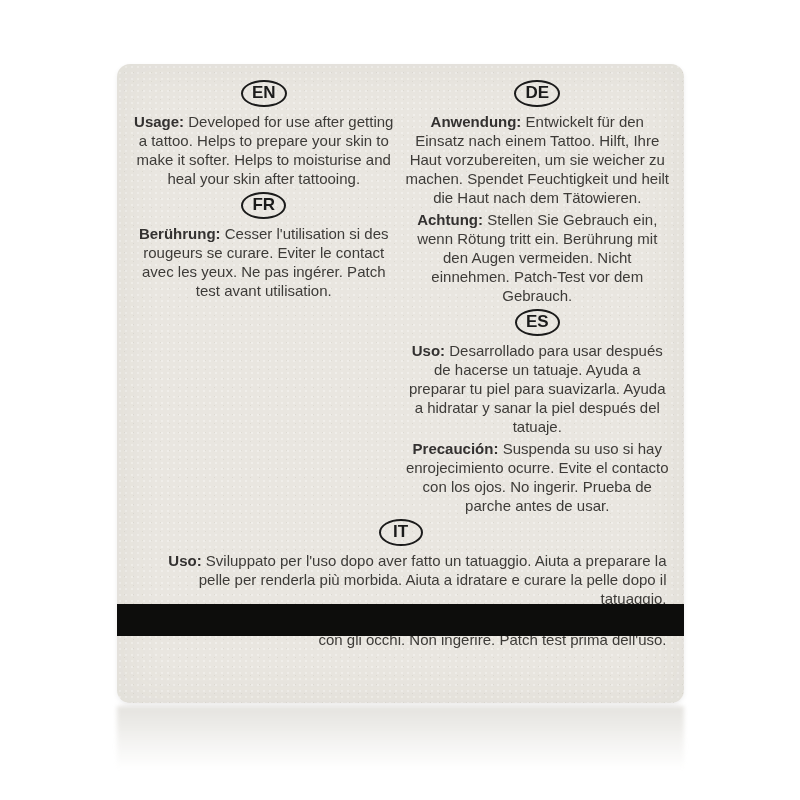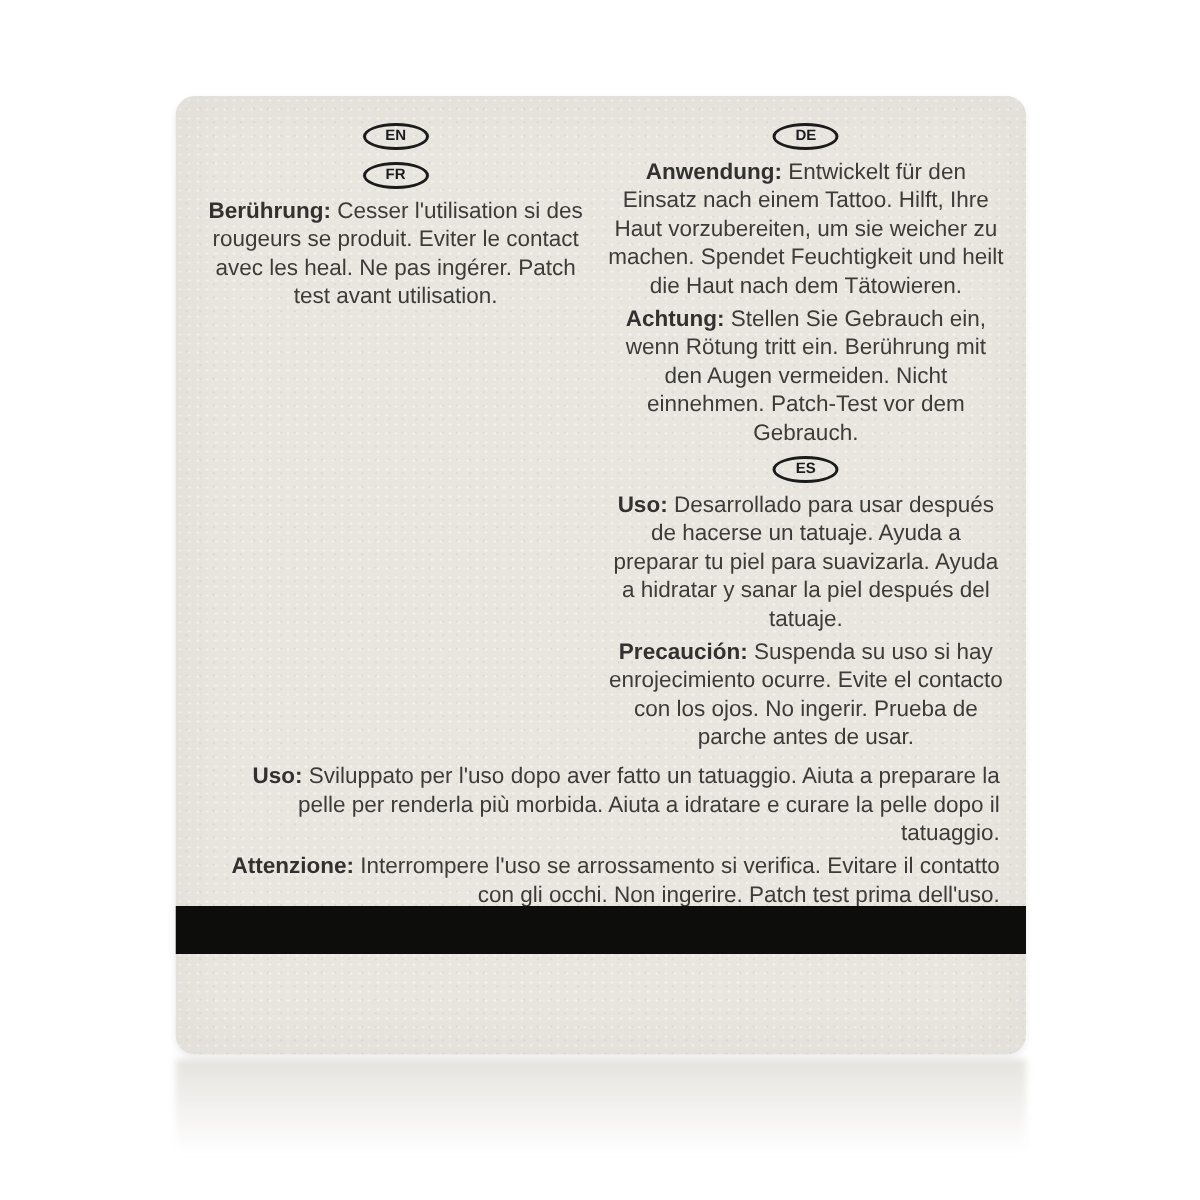--- a/index.html
+++ b/index.html
@@ -23,21 +23,21 @@
     box-sizing:border-box;
   }
   .panel-inner{padding:16px 10px 0;}
   .grid{display:flex;}
   .col{width:50%;padding:0 4px;box-sizing:border-box;}
   .lang-section{text-align:center;margin-bottom:4px;}
   .badge{
     display:inline-block;
     border:2.5px solid #1b1b1b;border-radius:50%;
     padding:1px 9px 2px;min-width:22px;
-    font-size:10px;font-weight:bold;color:#1b1b1b;
+    font-size:17px;font-weight:bold;color:#1b1b1b;
     margin-bottom:2px;
     text-align:center;
   }
   .para{margin:3px 0;font-size:15px;line-height:19px;}
   .para strong{color:#333130;}
   .it-section .para{max-width:532px;margin-left:auto;margin-right:auto;text-align:right;}
   .band{
     position:absolute;left:0;top:540px;width:100%;height:32px;
     background:#0d0d0c;
   }
@@ -57,29 +57,33 @@
     <div class="panel-inner">
 
       <div class="grid">
 
         <div class="col">
 
           <div class="lang-section">
             <div>
               <span class="badge">EN</span>
             </div>
+            <p class="para">
+              <strong>Usage:</strong>
+              <span>Developed for use after getting a tattoo. Helps to prepare your skin to make it softer. Helps to moisturise and heal your skin after tattooing.</span>
+            </p>
           </div>
 
           <div class="lang-section">
             <div>
               <span class="badge">FR</span>
             </div>
             <p class="para">
               <strong>Berührung:</strong>
-              <span>Cesser l'utilisation si des rougeurs se produit. Eviter le contact avec les heal. Ne pas ingérer. Patch test avant utilisation.</span>
+              <span>Cesser l'utilisation si des rougeurs se curare. Eviter le contact avec les yeux. Ne pas ingérer. Patch test avant utilisation.</span>
             </p>
           </div>
 
         </div>
 
         <div class="col">
 
           <div class="lang-section">
             <div>
               <span class="badge">DE</span>
@@ -105,20 +109,23 @@
             <p class="para">
               <strong>Precaución:</strong>
               <span>Suspenda su uso si hay enrojecimiento ocurre. Evite el contacto con los ojos. No ingerir. Prueba de parche antes de usar.</span>
             </p>
           </div>
 
         </div>
       </div>
 
       <div class="lang-section it-section">
+        <div>
+          <span class="badge">IT</span>
+        </div>
         <p class="para">
           <strong>Uso:</strong>
           <span>Sviluppato per l'uso dopo aver fatto un tatuaggio. Aiuta a preparare la pelle per renderla più morbida. Aiuta a idratare e curare la pelle dopo il tatuaggio.</span>
         </p>
         <p class="para">
           <strong>Attenzione:</strong>
           <span>Interrompere l'uso se arrossamento si verifica. Evitare il contatto con gli occhi. Non ingerire. Patch test prima dell'uso.</span>
         </p>
       </div>
 

